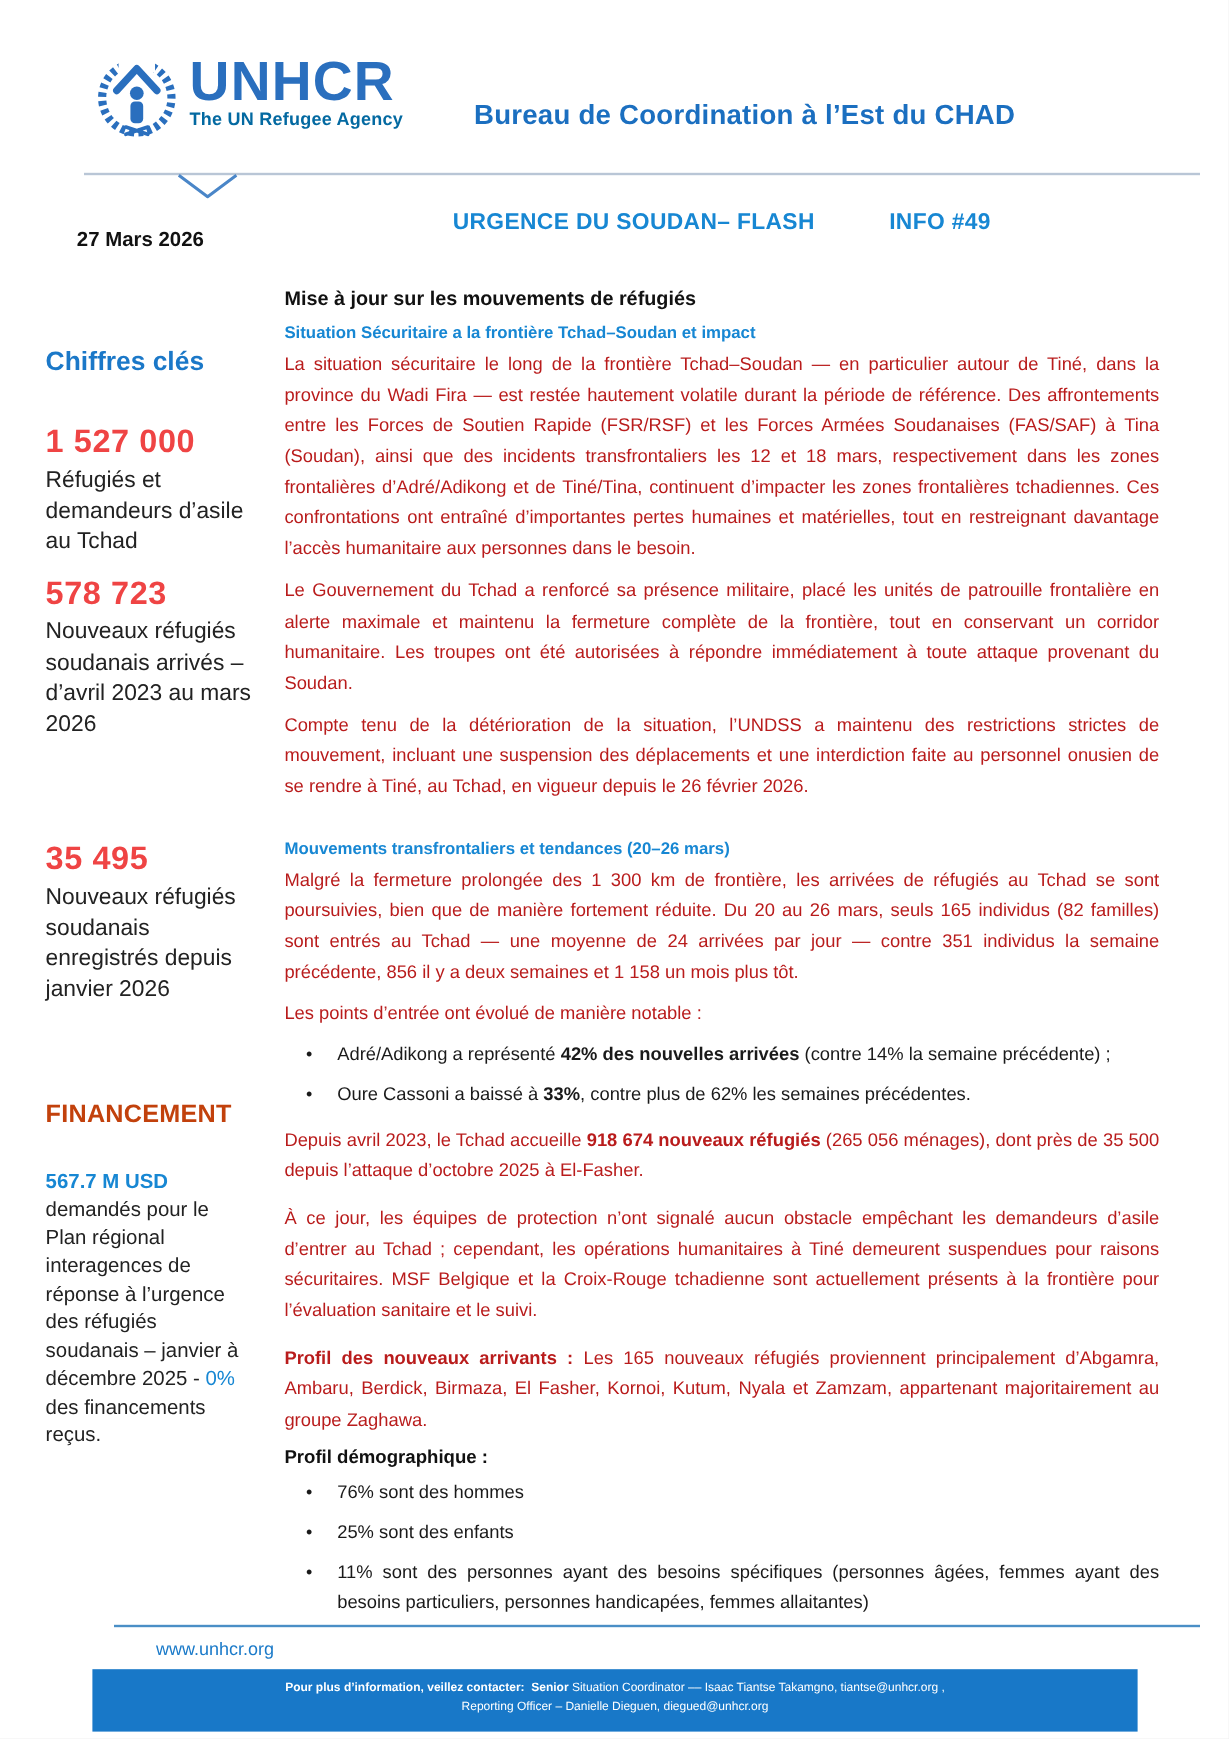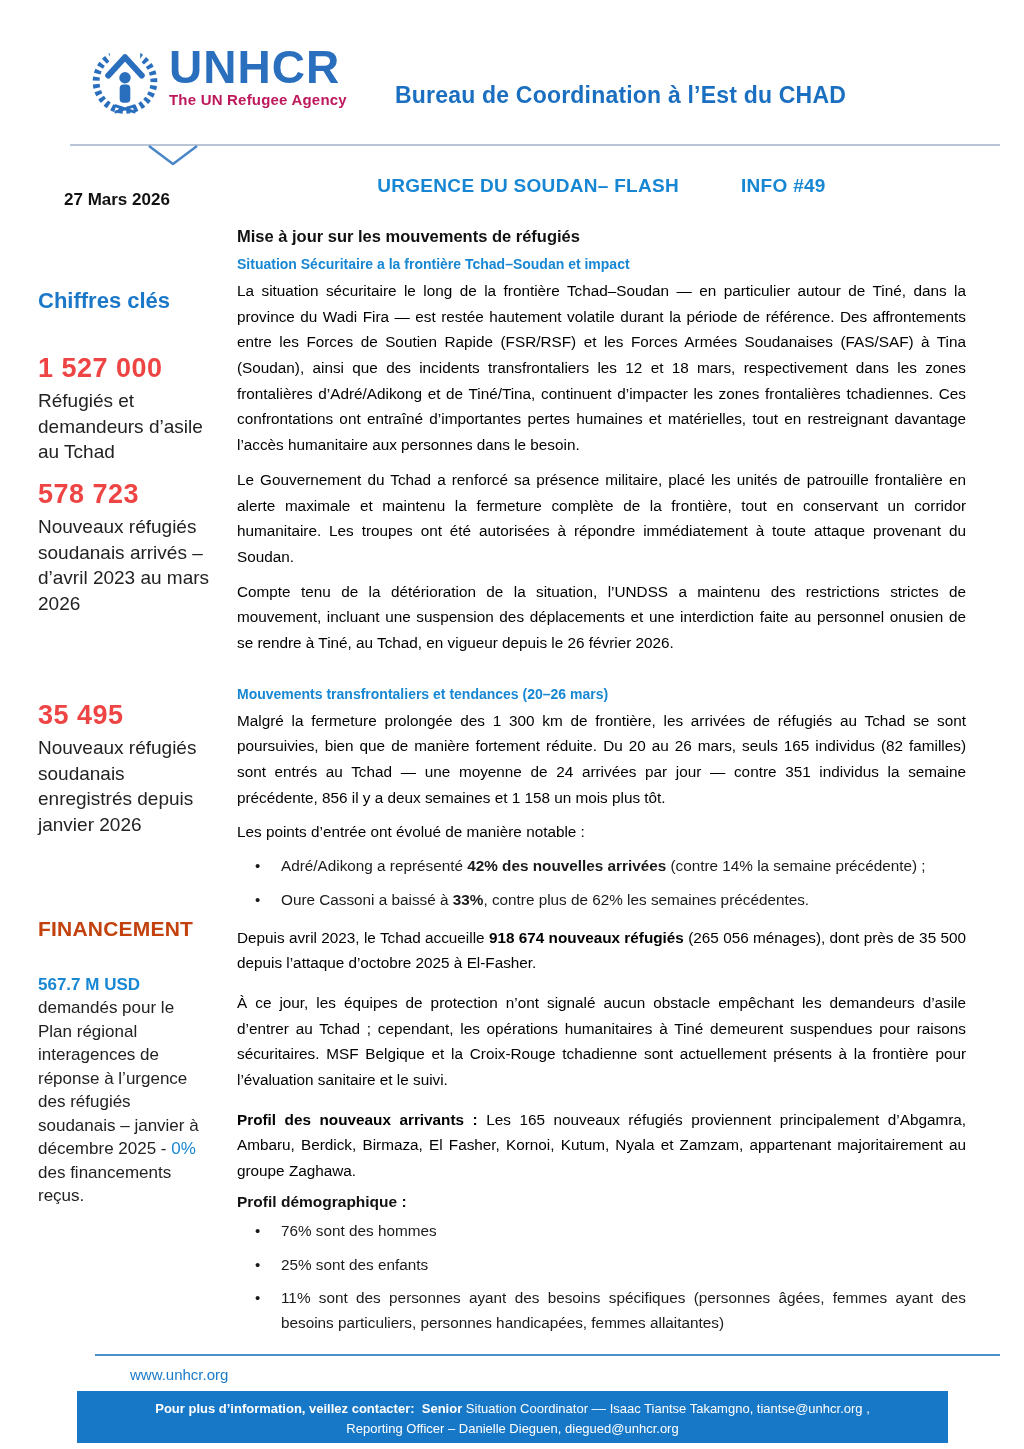--- a/index.html
+++ b/index.html
@@ -7,57 +7,57 @@
   .page {
     position:relative;
     width:1024px; height:1449px;
     margin:0 auto;
     background:#ffffff;
     font-family:"Liberation Sans", sans-serif;
     color:#1a1a1a;
     overflow:hidden;
   }
   
-  .logo-wrap { position:absolute; left:87px; top:42px; display:flex; align-items:flex-start; }
+  .logo-wrap { position:absolute; left:76px; top:42px; display:flex; align-items:flex-start; }
   .logo-emblem { width:76px; height:76px; }
   .logo-text { margin-left:6px; margin-top:2px; }
   .logo-word { font-size:46px; font-weight:800; color:#2a6fbe; letter-spacing:1px; line-height:1.0; }
-  .logo-sub { font-size:15px; font-weight:700; color:#be185d; margin-top:1px; letter-spacing:0.2px; }
+  .logo-sub { font-size:15px; font-weight:700; color:#0369a1; margin-top:1px; letter-spacing:0.2px; }
   .doc-title { position:absolute; left:395px; top:82px; width:560px; font-size:23px; font-weight:700; color:#1b6fc0; letter-spacing:0.2px; }
   .head-rule { position:absolute; left:70px; top:144px; width:930px; height:2px; background:#b9c6d6; }
   .head-chevron { position:absolute; left:145px; top:138px; width:56px; height:32px; }
   .date { position:absolute; left:64px; top:190px; font-size:17px; font-weight:700; color:#111; }
   .flash-row { position:absolute; left:237px; top:175px; width:729px; text-align:center; font-size:19px; font-weight:700; color:#1787d3; letter-spacing:0.3px; }
   .flash-gap { display:inline-block; width:62px; }
   
   .sidebar { position:absolute; left:38px; top:285px; width:178px; }
   .kf-title { position:absolute; top:3px; left:0; font-size:22px; font-weight:700; color:#1b78c8; }
   .fig { position:absolute; left:0; width:178px; }
   .fig-value { font-size:27px; font-weight:700; color:#ef4444; letter-spacing:0.5px; }
   .fig-label { font-size:19px; color:#222; line-height:1.35; margin-top:4px; }
   .fig-1 { top:68px; } .fig-2 { top:194px; } .fig-3 { top:415px; }
   .fin-title { position:absolute; top:632px; left:0; font-size:21px; font-weight:700; color:#c2410c; letter-spacing:0.2px; }
   .fin-text { position:absolute; top:688px; left:0; width:172px; font-size:17px; line-height:1.38; color:#222; }
   .fin-amount { color:#1787d3; font-weight:700; }
   .fin-pct { color:#1787d3; }
   
-  .main { position:absolute; left:237px; top:227px; width:729px; }
+  .main { position:absolute; left:237px; top:240px; width:729px; }
   .main-title { font-size:16.5px; font-weight:700; color:#111; margin-bottom:10px; }
   .sec-head { font-size:14px; font-weight:700; color:#1787d3; margin:10px 0 6px 0; }
-  .para { font-size:15.3px; line-height:1.68; text-align:justify; color:#000000; margin-bottom:9px; }
+  .para { font-size:15.3px; line-height:1.68; text-align:justify; color:#b91c1c; margin-bottom:9px; }
   .para b { font-weight:700; }
   ul.blist { list-style:none; margin:4px 0 12px 0; }
   ul.blist li { position:relative; padding-left:44px; font-size:15.3px; line-height:1.62; text-align:justify; margin-bottom:9px; }
   ul.blist li::before { content:"•"; position:absolute; left:18px; top:0; font-size:15px; }
   .demo-head { font-size:15.5px; font-weight:700; color:#111; margin:4px 0 8px 0; }
   
   .foot-rule { position:absolute; left:95px; top:1354px; width:905px; height:2px; background:#4a8fc6; }
   .foot-url { position:absolute; left:130px; top:1366px; font-size:15px; color:#1a7ac9; text-decoration:none; }
   .foot-bar { position:absolute; left:77px; top:1391px; width:871px; height:52px; background:#1878c8; color:#ffffff;
-              font-size:13px; line-height:1.55; text-align:center; padding-top:8px; }
+              font-size:10px; line-height:1.55; text-align:center; padding-top:8px; }
   .foot-bar b { font-weight:700; }
 </style>
 </head>
 <body>
 
 <div class="page">
 
   <div class="logo-wrap">
     <svg class="logo-emblem" viewBox="0 0 100 100">
 

